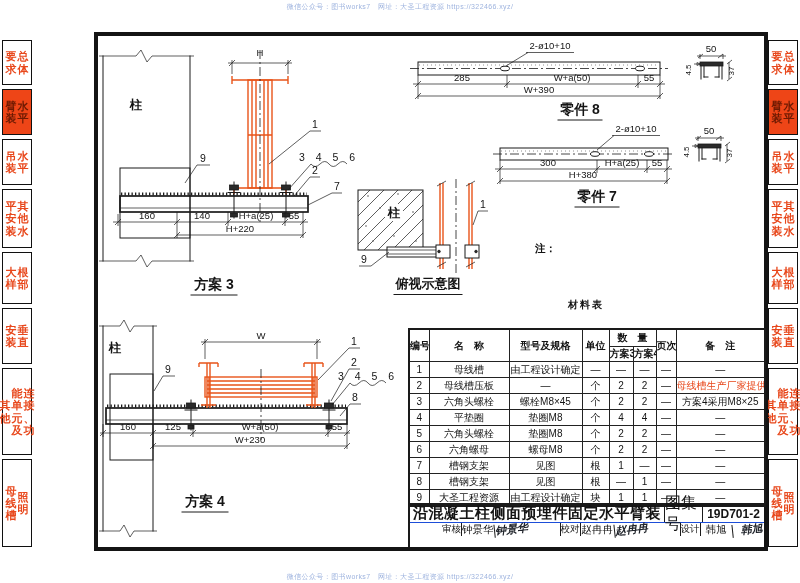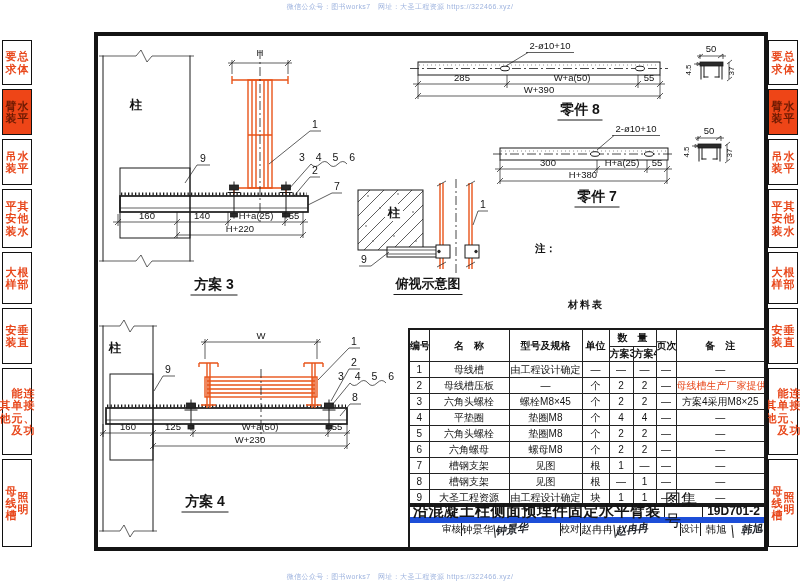--- a/index.html
+++ b/index.html
@@ -65,21 +65,21 @@
   table.mtab th,table.mtab td{border:1px solid #222;padding:0;text-align:center;height:15px;overflow:hidden;white-space:nowrap;}
   table.mtab{border:2px solid #1a1a1a;}
   table.mtab thead tr:first-child th{height:16px;}
   table.mtab thead tr:last-child th{height:13px;}
   table.mtab th{font-weight:bold;font-size:10px;}
   td.c-left{text-align:left;padding-left:4px;}
   td.orange{color:#e8471b;}
   
   .tblock{left:310px;top:467px;width:356px;height:44px;box-sizing:border-box;
           border-top:2px solid #1a1a1a;border-left:2px solid #1a1a1a;color:#141414;}
-  .tb-r1{display:flex;height:18px;box-sizing:border-box;border-bottom:6px solid #1d4ed8;}
+  .tb-r1{display:flex;height:18px;box-sizing:border-box;border-bottom:1px solid #1d4ed8;}
   .tb-title{flex:1 1 auto;display:flex;align-items:center;justify-content:center;
             font-size:15px;font-weight:bold;letter-spacing:.5px;white-space:nowrap;}
   .tb-atlas-label{flex:0 0 38px;box-sizing:border-box;border-left:1px solid #1a1a1a;
             display:flex;align-items:center;justify-content:center;font-size:16px;}
   .tb-atlas-no{flex:0 0 62px;box-sizing:border-box;border-left:1px solid #1a1a1a;
             display:flex;align-items:center;justify-content:center;font-size:12px;font-weight:bold;}
   .tb-r2{display:flex;height:13px;}
   .tb-r2 .cell{box-sizing:border-box;border-left:1px solid #1a1a1a;display:flex;
             align-items:center;justify-content:center;font-size:9.5px;white-space:nowrap;overflow:visible;}
   .tb-r2 .cell:first-child{border-left:none;}

